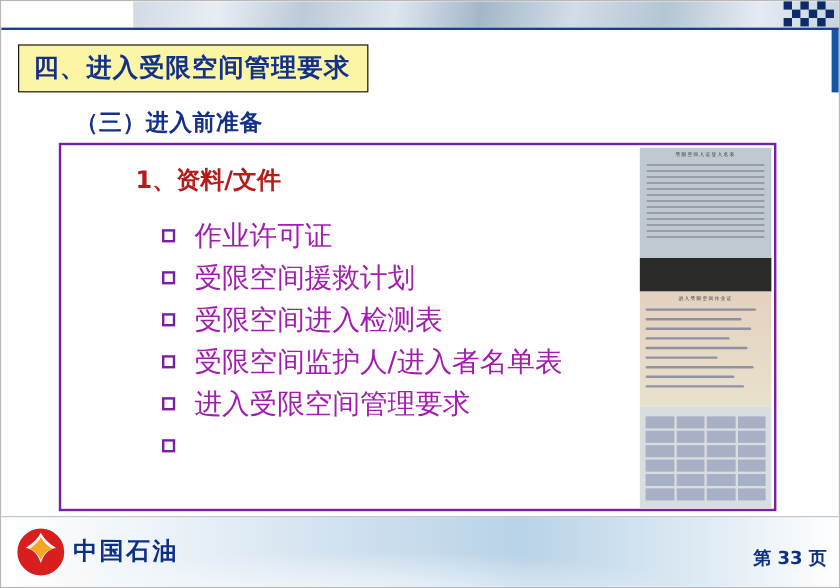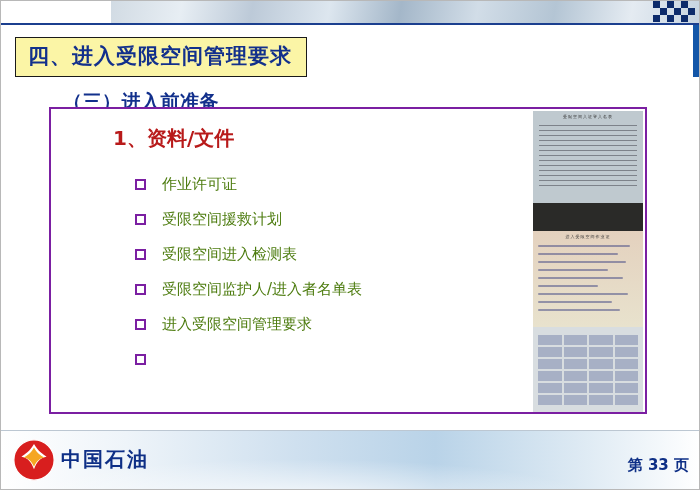--- a/index.html
+++ b/index.html
@@ -88,21 +88,21 @@
     font-size: 19px;
     font-weight: bold;
     color: #12308c;
     letter-spacing: .5px;
     white-space: nowrap;
   }
 
   
   .content-box {
     position: absolute;
-    left: 48px; top: 106px;
+    left: 48px; top: 118px;
     width: 598px; height: 307px;
     border: 2px solid #7b1fa2;
     background: #ffffff;
     box-sizing: border-box;
   }
   .heading1 {
     position: absolute;
     left: 62px; top: 16px;
     font-family: "DejaVu Sans", "Liberation Sans", sans-serif;
     font-size: 20px;
@@ -122,22 +122,22 @@
   }
   .bullet-mark {
     width: 11px; height: 11px;
     border: 2px solid #7b1fa2;
     box-sizing: border-box;
     margin-right: 16px;
     flex: 0 0 auto;
   }
   .bullet-text {
     font-family: "DejaVu Sans", "Liberation Sans", sans-serif;
-    font-size: 15px;
-    color: #4d7c0f;
+    font-size: 23px;
+    color: #a21caf;
     white-space: nowrap;
   }
 
   
   .photo-strip {
     position: absolute;
     right: 2px; top: 2px;
     width: 110px; height: 301px;
     overflow: hidden;
   }

